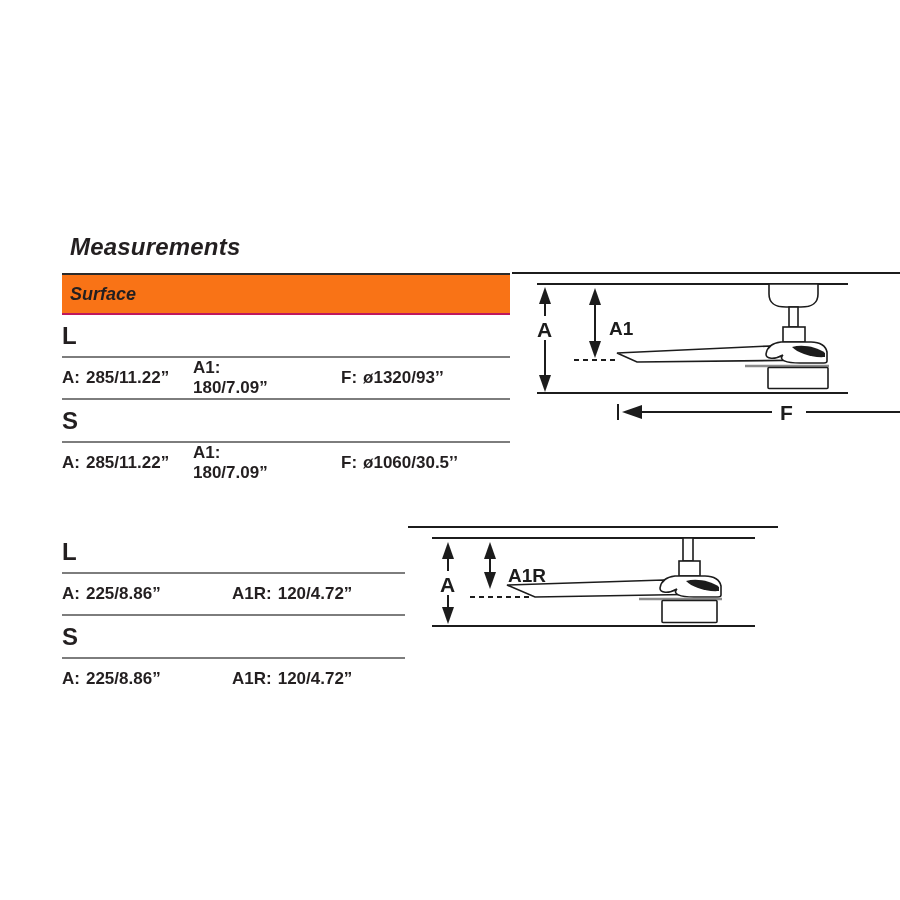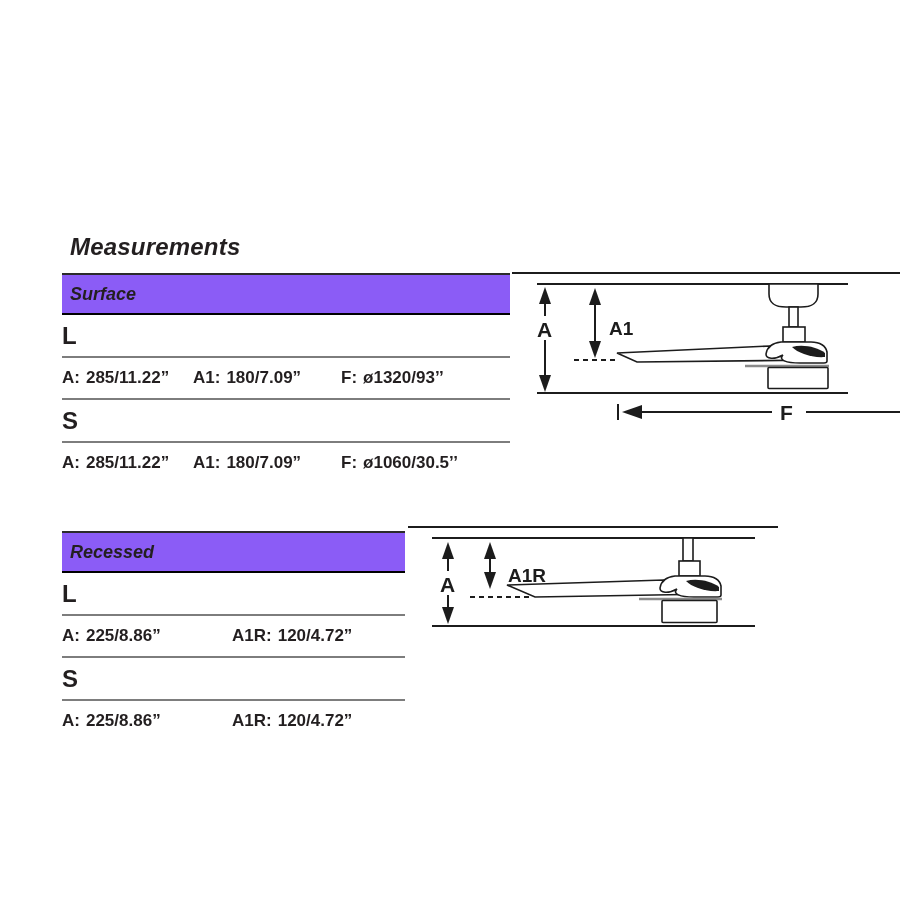--- a/index.html
+++ b/index.html
@@ -9,35 +9,35 @@
   }
   .page-title{
     position:absolute;left:70px;top:198px;margin:0;
     font-size:24px;font-style:italic;font-weight:700;letter-spacing:.2px;color:#231f20;
   }
   
   .spec-table{position:absolute;left:62px;}
   .spec-table.surface{top:238px;width:448px;}
   .spec-table.recessed{top:496px;width:343px;}
   .t-header{
-    height:38px;background:#8b5cf6;border-top:2px solid #2b2b2b;border-bottom:2px solid #000000;
+    height:38px;background:#f97316;border-top:2px solid #2b2b2b;border-bottom:2px solid #be185d;
     display:flex;align-items:center;padding-left:8px;box-sizing:content-box;
   }
   .t-header span{font-size:18px;font-style:italic;font-weight:700;}
   .size-row{
     height:41px;border-bottom:2px solid #7d7d7d;display:flex;align-items:center;
   }
   .size-row span{font-size:24px;font-weight:700;}
   .spec-row{
     height:40px;display:flex;align-items:center;font-size:17px;
   }
   .spec-row.ruled{border-bottom:2px solid #7d7d7d;}
   .spec{display:inline-flex;align-items:baseline;white-space:nowrap;}
   .surface .spec.c1{width:131px;}
-  .surface .spec.c2{width:148px;}
+  .surface .spec.c2{width:148px;flex-direction:column;}
   .recessed .spec.c1{width:170px;}
   .spec-label{font-weight:700;margin-right:6px;}
   .spec-value{font-weight:700;}
   
   svg{position:absolute;display:block;}
   svg.surface-diagram{left:505px;top:230px;}
   svg.recessed-diagram{left:405px;top:485px;}
   svg text{font-family:"Liberation Sans",sans-serif;font-weight:700;fill:#1c1c1c;}
   .ln{stroke:#1c1c1c;stroke-width:2;fill:none;}
   .ln-thin{stroke:#1c1c1c;stroke-width:1.6;fill:#ffffff;}
@@ -89,23 +89,20 @@
         <span class="spec-value">180/7.09”</span>
       </span>
       <span class="spec c3">
         <span class="spec-label">F:</span>
         <span class="spec-value">ø1060/30.5’’</span>
       </span>
     </div>
   </section>
 
   <section class="spec-table recessed">
-    <div class="t-header">
-      <span>Recessed</span>
-    </div>
 
     <div class="size-row">
       <span>L</span>
     </div>
     <div class="spec-row ruled">
       <span class="spec c1">
         <span class="spec-label">A:</span>
         <span class="spec-value">225/8.86”</span>
       </span>
       <span class="spec c2">

